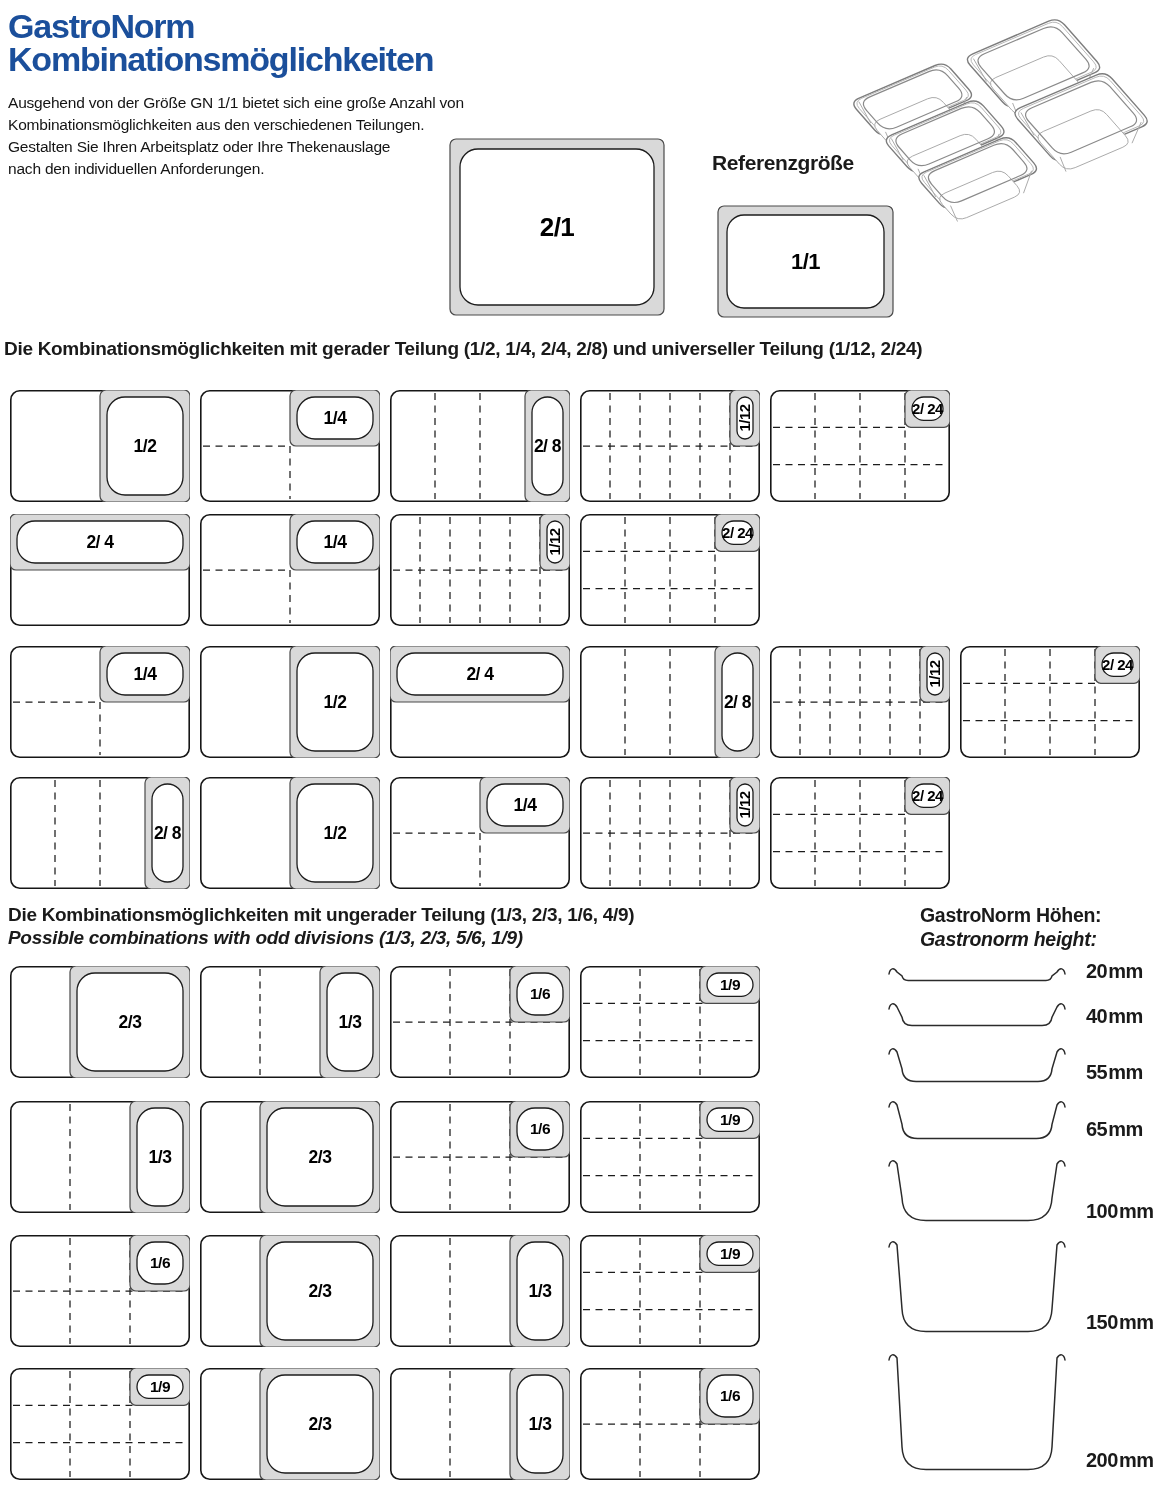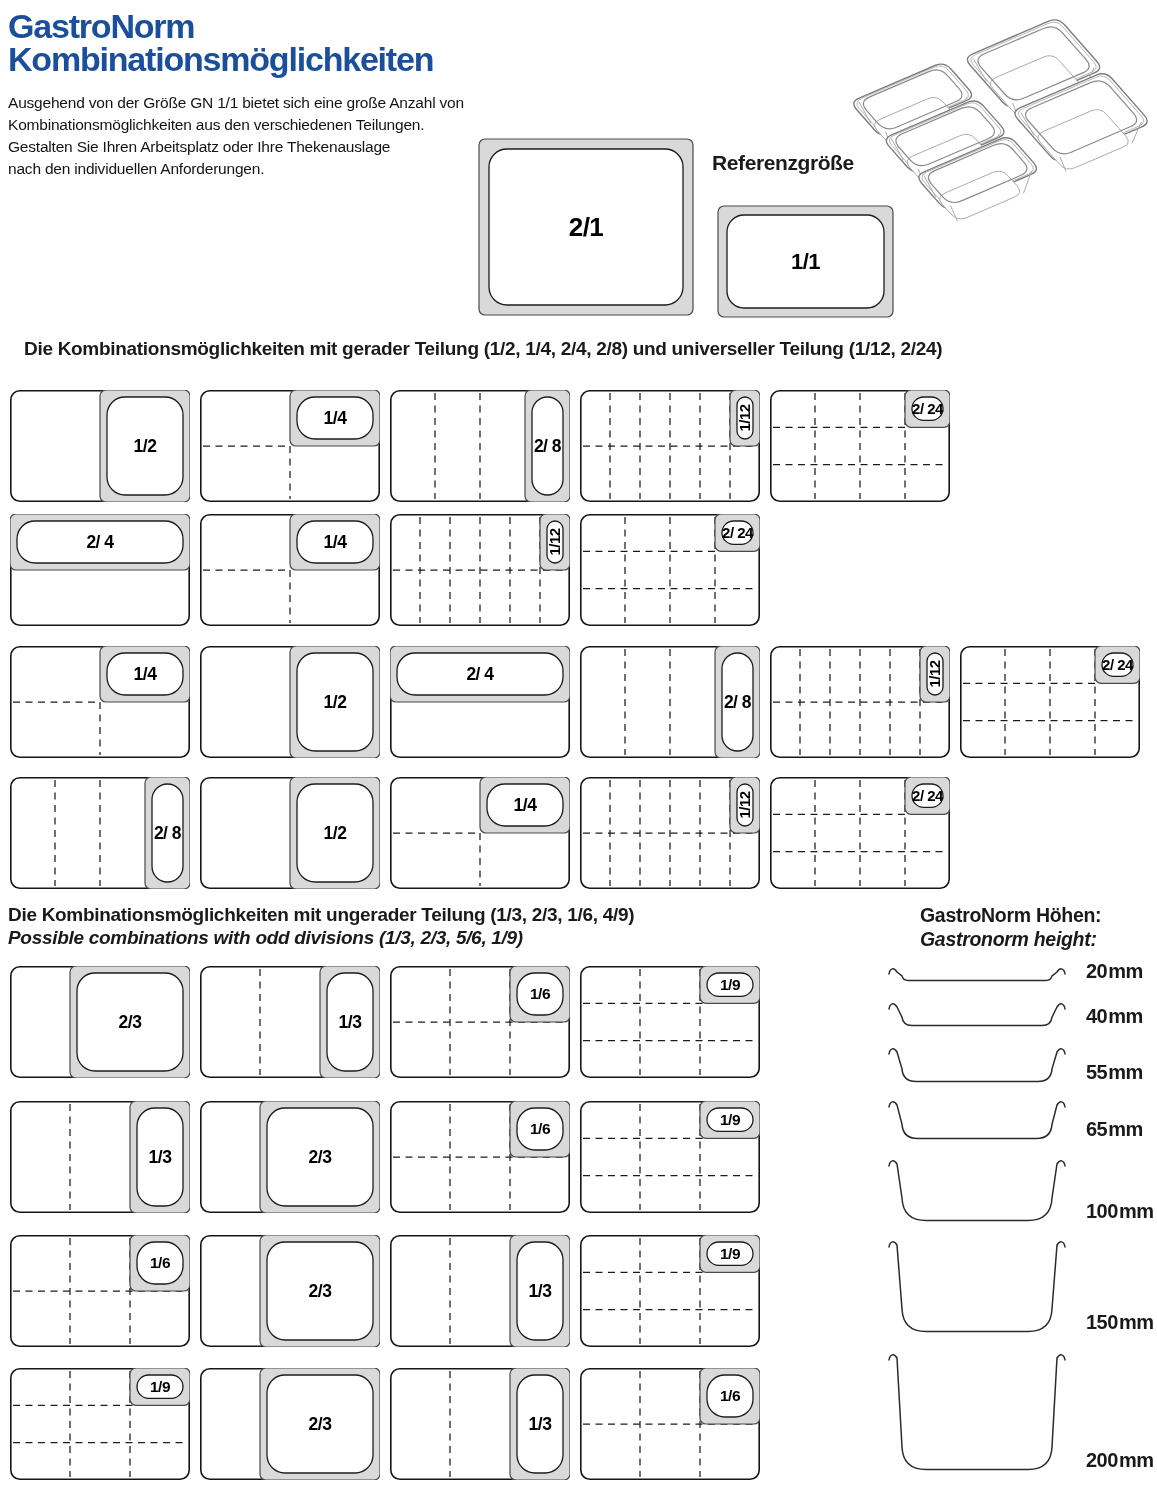--- a/index.html
+++ b/index.html
@@ -3,25 +3,25 @@
 <meta charset="utf-8">
 <style>
   html,body{margin:0;padding:0;background:#fff;}
   .page{position:relative;width:1157px;height:1493px;background:#fff;overflow:hidden;
         font-family:"Liberation Sans","DejaVu Sans",sans-serif;color:#1a1a1a;}
   h1{position:absolute;left:8px;top:10px;margin:0;font-size:34px;line-height:33px;
      font-weight:bold;color:#1b4f9b;letter-spacing:-1.2px;}
   h1 span{display:block;}
   .intro{position:absolute;left:8px;top:92px;font-size:15.5px;line-height:22px;color:#141414;letter-spacing:-0.2px;}
   .ref-heading{position:absolute;left:712px;top:151px;font-size:21px;font-weight:bold;letter-spacing:-0.4px;}
-  .ref-large{position:absolute;left:478px;top:138px;}
+  .ref-large{position:absolute;left:449px;top:138px;}
   .ref-small{position:absolute;left:717px;top:205px;text-decoration:underline;}
   .iso{position:absolute;left:830px;top:10px;}
   .sec{position:absolute;margin:0;font-size:19px;font-weight:bold;letter-spacing:-0.3px;white-space:nowrap;}
-  .sec1{left:24px;top:338px;}
+  .sec1{left:4px;top:338px;}
   .sec2de{left:8px;top:904px;}
   .sec2en{left:8px;top:927px;font-style:italic;}
   .hh{position:absolute;left:888px;font-size:19.5px;font-weight:bold;letter-spacing:-0.3px;white-space:nowrap;margin-left:32px;}
   .hh-de{top:904px;}
   .hh-en{top:928px;font-style:italic;}
   .panel{position:absolute;width:180px;height:112px;}
   .dash{stroke:#1c1c1c;stroke-width:1.25;stroke-dasharray:7 5.5;}
   .profile{position:absolute;left:888px;}
   .mm{position:absolute;left:1086px;font-size:20px;font-weight:bold;letter-spacing:-0.5px;
       word-spacing:-4px;white-space:nowrap;}

